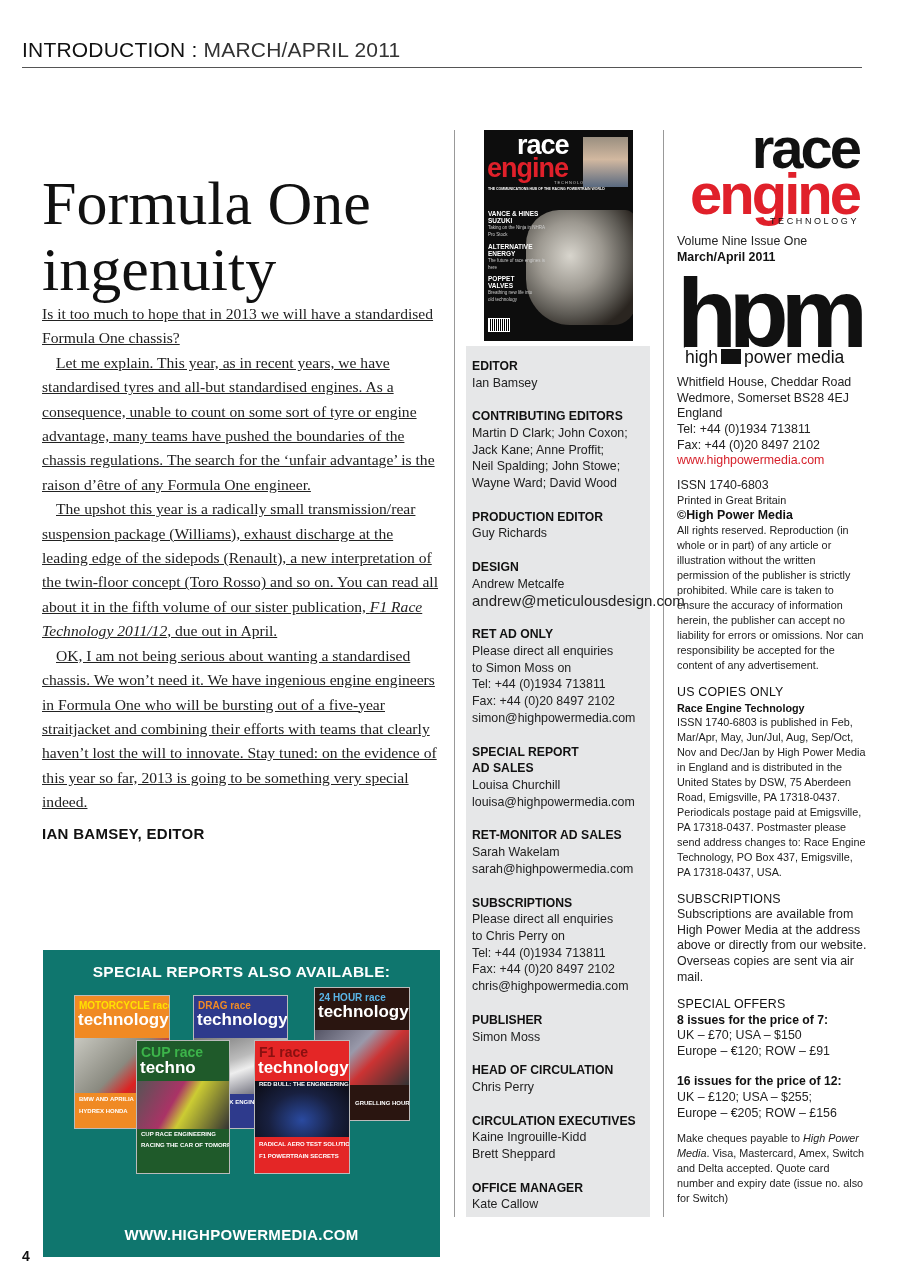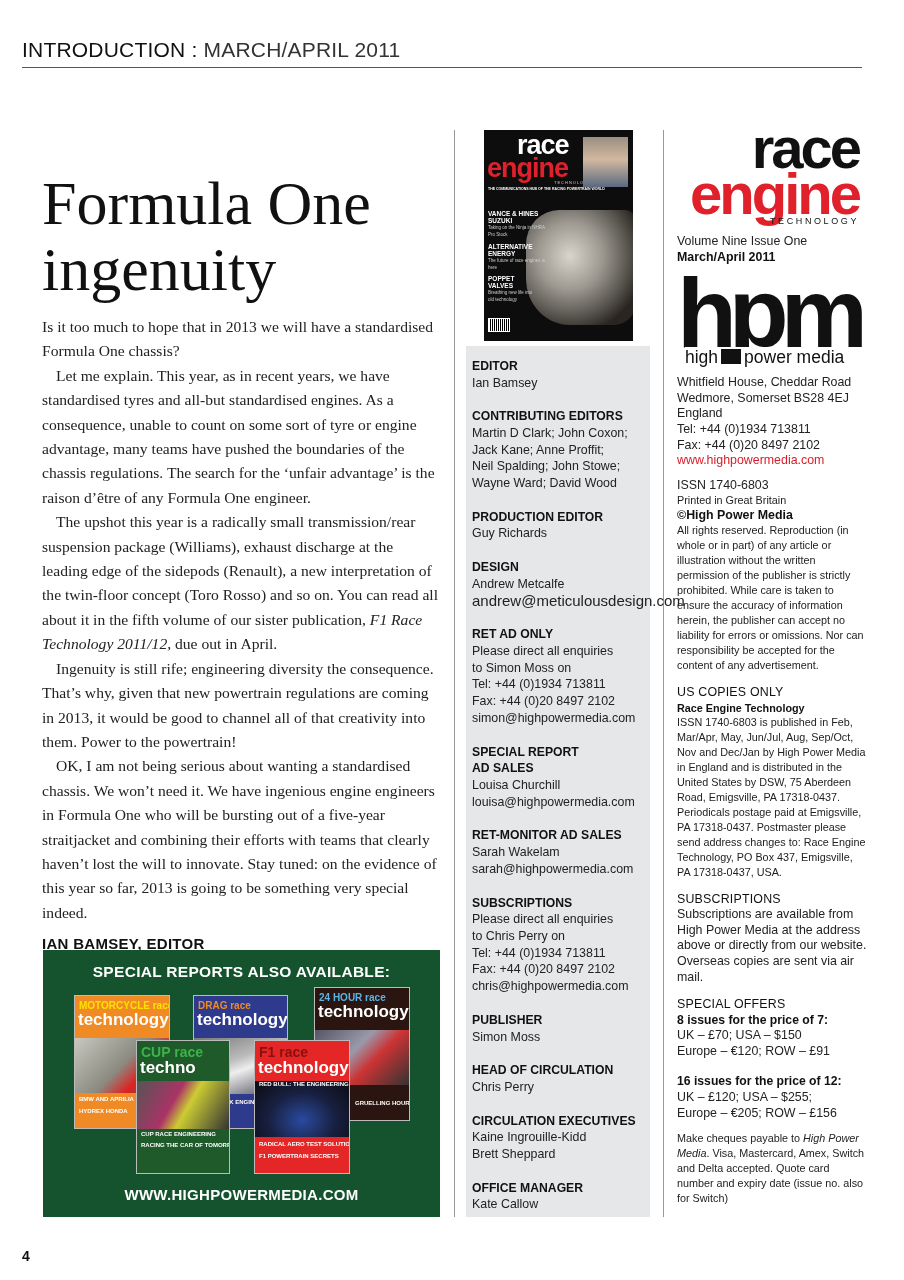--- a/index.html
+++ b/index.html
@@ -9,27 +9,27 @@
   .header { position: absolute; left: 22px; top: 38px; width: 840px; height: 30px; border-bottom: 1px solid #555; }
   .header-text { font-family: "Liberation Sans", sans-serif; font-size: 21px; color: #111; letter-spacing: 0.2px; }
   .header-text b { font-weight: normal; }
   .header-text .light { font-weight: normal; color: #333; }
 
   .vdiv { position: absolute; top: 130px; width: 1px; background: #999; }
 
   
   .left { position: absolute; left: 42px; top: 122px; width: 400px; }
   .headline { font-family: "Liberation Serif", serif; font-size: 62px; line-height: 66px; color: #111; font-weight: normal; margin-top: 48px; }
-  .body { margin-top: 13px; font-family: "Liberation Serif", serif; font-size: 15.6px; line-height: 24.4px; color: #222; }
+  .body { margin-top: 0; font-family: "Liberation Serif", serif; font-size: 15.6px; line-height: 24.4px; color: #222; text-decoration: underline; }
   .body p { margin: 0; }
   .body p.indent { text-indent: 14px; }
   .body i { font-style: italic; }
   .signoff { margin-top: 10px; font-family: "Liberation Sans", sans-serif; font-weight: bold; font-size: 15px; color: #111; letter-spacing: 0.3px; }
 
-  .ad { position: absolute; left: 43px; top: 950px; width: 397px; height: 267px; background: #14532d; }
+  .ad { position: absolute; left: 43px; top: 950px; width: 397px; height: 307px; background: #0f766e; }
   .ad-title { position: absolute; top: 13px; width: 100%; text-align: center; color: #fff; font-weight: bold; font-size: 15.5px; letter-spacing: 0.3px; }
   .ad-url { position: absolute; bottom: 14px; width: 100%; text-align: center; color: #fff; font-weight: bold; font-size: 15px; letter-spacing: 0.3px; }
   .mag { position: absolute; border: 1px solid #bbb; overflow: hidden; }
   .mag .mt1 { font-weight: bold; font-size: 10px; line-height: 11px; padding: 4px 0 0 4px; white-space: nowrap; }
   .mag .mt2 { font-weight: bold; font-size: 17px; line-height: 18px; color: #fff; padding-left: 3px; white-space: nowrap; }
   .mag .photo { position: absolute; left: 0; right: 0; }
   .mag .line { position: absolute; left: 4px; font-size: 6px; font-weight: bold; color: #fff; white-space: nowrap; }
 
   
   .cover { position: absolute; left: 484px; top: 130px; width: 149px; height: 211px; background: #0d0d0d; overflow: hidden; }
@@ -86,21 +86,20 @@
 
 <div class="left">
   <h1 class="headline">
     <span>Formula One</span><br>
     <span>ingenuity</span>
   </h1>
   <div class="body">
     <p>Is it too much to hope that in 2013 we will have a standardised Formula One chassis?</p>
     <p class="indent">Let me explain. This year, as in recent years, we have standardised tyres and all-but standardised engines. As a consequence, unable to count on some sort of tyre or engine advantage, many teams have pushed the boundaries of the chassis regulations. The search for the ‘unfair advantage’ is the raison d’être of any Formula One engineer.</p>
     <p class="indent"><span>The upshot this year is a radically small transmission/rear suspension package (Williams), exhaust discharge at the leading edge of the sidepods (Renault), a new interpretation of the twin-floor concept (Toro Rosso) and so on. You can read all about it in the fifth volume of our sister publication,</span> <i>F1 Race Technology 2011/12</i><span>, due out in April.</span></p>
-    <p class="indent">Ingenuity is still rife; engineering diversity the consequence. That’s why, given that new powertrain regulations are coming in 2013, it would be good to channel all of that creativity into them. Power to the powertrain!</p>
     <p class="indent">OK, I am not being serious about wanting a standardised chassis. We won’t need it. We have ingenious engine engineers in Formula One who will be bursting out of a five-year straitjacket and combining their efforts with teams that clearly haven’t lost the will to innovate. Stay tuned: on the evidence of this year so far, 2013 is going to be something very special indeed.</p>
   </div>
   <div class="signoff">IAN BAMSEY, EDITOR</div>
 </div>
 
 <div class="ad">
   <div class="ad-title">SPECIAL REPORTS ALSO AVAILABLE:</div>
 
   <div class="mag" style="left:31px;top:45px;width:96px;height:134px;background:#f08a24;">
     <div class="mt1" style="color:#ffe100">MOTORCYCLE race</div>

